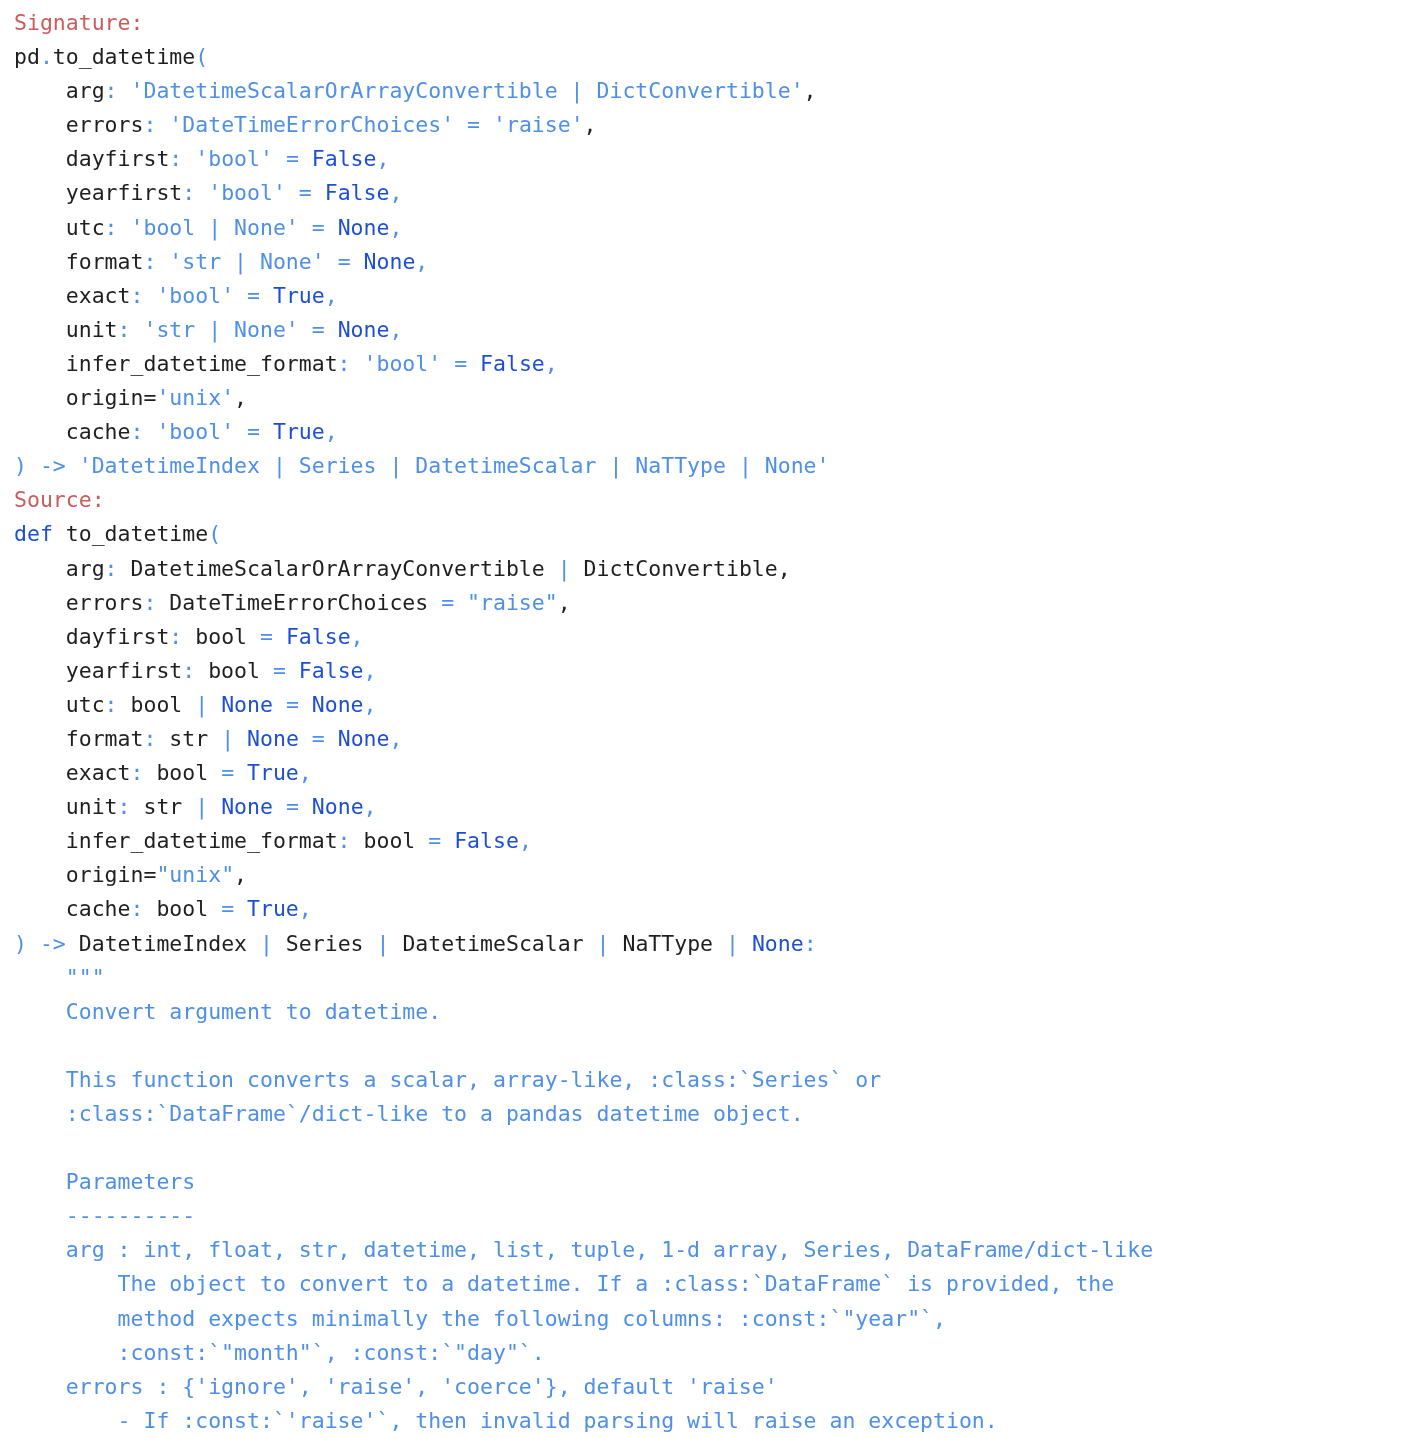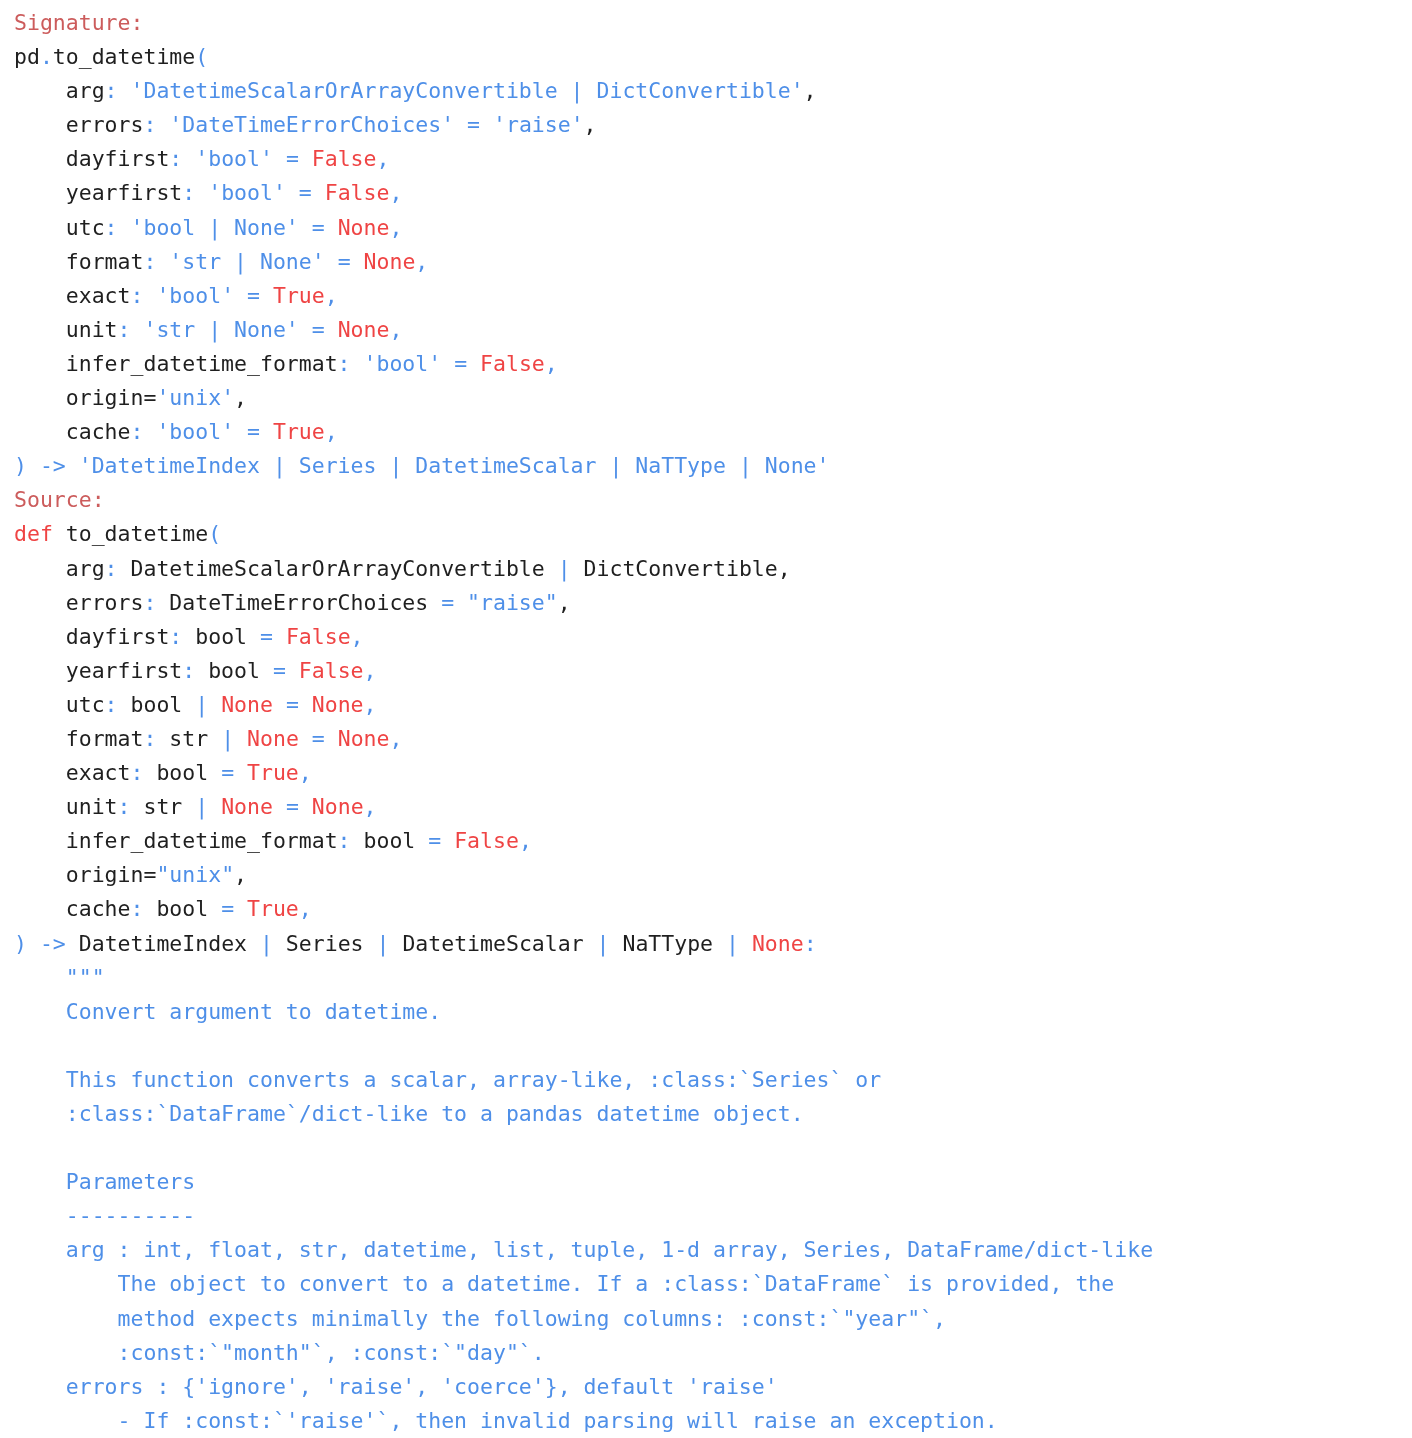--- a/index.html
+++ b/index.html
@@ -23,19 +23,19 @@
     border-radius: 22px;
   }
   .line {
     white-space: pre;
     height: 34.1px;
     font-family: "DejaVu Sans Mono", "Liberation Mono", monospace;
   }
   .t-plain   { color: #1f1f1f; }
   .t-header  { color: #cc5c5c; }
   .t-blue    { color: #4e8fe8; }
-  .t-green   { color: #ef4444; }
+  .t-green   { color: #1d4ed8; }
   .t-doc     { color: #4e8fe8; }
 </style>
 </head>
 <body>
 
 <div id="doc"><div class="line"><span class="t-header">Signature:</span></div><div class="line"><span class="t-plain">pd</span><span class="t-blue">.</span><span class="t-plain">to_datetime</span><span class="t-blue">(</span></div><div class="line"><span class="t-plain">    arg</span><span class="t-blue">:</span><span class="t-plain"> </span><span class="t-blue">'DatetimeScalarOrArrayConvertible | DictConvertible'</span><span class="t-plain">,</span></div><div class="line"><span class="t-plain">    errors</span><span class="t-blue">:</span><span class="t-plain"> </span><span class="t-blue">'DateTimeErrorChoices'</span><span class="t-plain"> </span><span class="t-blue">=</span><span class="t-plain"> </span><span class="t-blue">'raise'</span><span class="t-plain">,</span></div><div class="line"><span class="t-plain">    dayfirst</span><span class="t-blue">:</span><span class="t-plain"> </span><span class="t-blue">'bool'</span><span class="t-plain"> </span><span class="t-blue">=</span><span class="t-plain"> </span><span class="t-green">False</span><span class="t-blue">,</span></div><div class="line"><span class="t-plain">    yearfirst</span><span class="t-blue">:</span><span class="t-plain"> </span><span class="t-blue">'bool'</span><span class="t-plain"> </span><span class="t-blue">=</span><span class="t-plain"> </span><span class="t-green">False</span><span class="t-blue">,</span></div><div class="line"><span class="t-plain">    utc</span><span class="t-blue">:</span><span class="t-plain"> </span><span class="t-blue">'bool | None'</span><span class="t-plain"> </span><span class="t-blue">=</span><span class="t-plain"> </span><span class="t-green">None</span><span class="t-blue">,</span></div><div class="line"><span class="t-plain">    format</span><span class="t-blue">:</span><span class="t-plain"> </span><span class="t-blue">'str | None'</span><span class="t-plain"> </span><span class="t-blue">=</span><span class="t-plain"> </span><span class="t-green">None</span><span class="t-blue">,</span></div><div class="line"><span class="t-plain">    exact</span><span class="t-blue">:</span><span class="t-plain"> </span><span class="t-blue">'bool'</span><span class="t-plain"> </span><span class="t-blue">=</span><span class="t-plain"> </span><span class="t-green">True</span><span class="t-blue">,</span></div><div class="line"><span class="t-plain">    unit</span><span class="t-blue">:</span><span class="t-plain"> </span><span class="t-blue">'str | None'</span><span class="t-plain"> </span><span class="t-blue">=</span><span class="t-plain"> </span><span class="t-green">None</span><span class="t-blue">,</span></div><div class="line"><span class="t-plain">    infer_datetime_format</span><span class="t-blue">:</span><span class="t-plain"> </span><span class="t-blue">'bool'</span><span class="t-plain"> </span><span class="t-blue">=</span><span class="t-plain"> </span><span class="t-green">False</span><span class="t-blue">,</span></div><div class="line"><span class="t-plain">    origin</span><span class="t-plain">=</span><span class="t-blue">'unix'</span><span class="t-plain">,</span></div><div class="line"><span class="t-plain">    cache</span><span class="t-blue">:</span><span class="t-plain"> </span><span class="t-blue">'bool'</span><span class="t-plain"> </span><span class="t-blue">=</span><span class="t-plain"> </span><span class="t-green">True</span><span class="t-blue">,</span></div><div class="line"><span class="t-blue">) -&gt; </span><span class="t-blue">'DatetimeIndex | Series | DatetimeScalar | NaTType | None'</span></div><div class="line"><span class="t-header">Source:</span></div><div class="line"><span class="t-green">def</span><span class="t-plain"> to_datetime</span><span class="t-blue">(</span></div><div class="line"><span class="t-plain">    arg</span><span class="t-blue">:</span><span class="t-plain"> DatetimeScalarOrArrayConvertible </span><span class="t-blue">|</span><span class="t-plain"> DictConvertible</span><span class="t-plain">,</span></div><div class="line"><span class="t-plain">    errors</span><span class="t-blue">:</span><span class="t-plain"> DateTimeErrorChoices </span><span class="t-blue">=</span><span class="t-plain"> </span><span class="t-blue">"raise"</span><span class="t-plain">,</span></div><div class="line"><span class="t-plain">    dayfirst</span><span class="t-blue">:</span><span class="t-plain"> bool </span><span class="t-blue">=</span><span class="t-plain"> </span><span class="t-green">False</span><span class="t-blue">,</span></div><div class="line"><span class="t-plain">    yearfirst</span><span class="t-blue">:</span><span class="t-plain"> bool </span><span class="t-blue">=</span><span class="t-plain"> </span><span class="t-green">False</span><span class="t-blue">,</span></div><div class="line"><span class="t-plain">    utc</span><span class="t-blue">:</span><span class="t-plain"> bool </span><span class="t-blue">|</span><span class="t-plain"> </span><span class="t-green">None</span><span class="t-plain"> </span><span class="t-blue">=</span><span class="t-plain"> </span><span class="t-green">None</span><span class="t-blue">,</span></div><div class="line"><span class="t-plain">    format</span><span class="t-blue">:</span><span class="t-plain"> str </span><span class="t-blue">|</span><span class="t-plain"> </span><span class="t-green">None</span><span class="t-plain"> </span><span class="t-blue">=</span><span class="t-plain"> </span><span class="t-green">None</span><span class="t-blue">,</span></div><div class="line"><span class="t-plain">    exact</span><span class="t-blue">:</span><span class="t-plain"> bool </span><span class="t-blue">=</span><span class="t-plain"> </span><span class="t-green">True</span><span class="t-blue">,</span></div><div class="line"><span class="t-plain">    unit</span><span class="t-blue">:</span><span class="t-plain"> str </span><span class="t-blue">|</span><span class="t-plain"> </span><span class="t-green">None</span><span class="t-plain"> </span><span class="t-blue">=</span><span class="t-plain"> </span><span class="t-green">None</span><span class="t-blue">,</span></div><div class="line"><span class="t-plain">    infer_datetime_format</span><span class="t-blue">:</span><span class="t-plain"> bool </span><span class="t-blue">=</span><span class="t-plain"> </span><span class="t-green">False</span><span class="t-blue">,</span></div><div class="line"><span class="t-plain">    origin</span><span class="t-plain">=</span><span class="t-blue">"unix"</span><span class="t-plain">,</span></div><div class="line"><span class="t-plain">    cache</span><span class="t-blue">:</span><span class="t-plain"> bool </span><span class="t-blue">=</span><span class="t-plain"> </span><span class="t-green">True</span><span class="t-blue">,</span></div><div class="line"><span class="t-blue">)</span><span class="t-plain"> </span><span class="t-blue">-&gt;</span><span class="t-plain"> DatetimeIndex </span><span class="t-blue">|</span><span class="t-plain"> Series </span><span class="t-blue">|</span><span class="t-plain"> DatetimeScalar </span><span class="t-blue">|</span><span class="t-plain"> NaTType </span><span class="t-blue">|</span><span class="t-plain"> </span><span class="t-green">None</span><span class="t-blue">:</span></div><div class="line"><span class="t-doc">    """</span></div><div class="line"><span class="t-doc">    Convert argument to datetime.</span></div><div class="line"><span class="t-doc"> </span></div><div class="line"><span class="t-doc">    This function converts a scalar, array-like, :class:`Series` or</span></div><div class="line"><span class="t-doc">    :class:`DataFrame`/dict-like to a pandas datetime object.</span></div><div class="line"><span class="t-doc"> </span></div><div class="line"><span class="t-doc">    Parameters</span></div><div class="line"><span class="t-doc">    ----------</span></div><div class="line"><span class="t-doc">    arg : int, float, str, datetime, list, tuple, 1-d array, Series, DataFrame/dict-like</span></div><div class="line"><span class="t-doc">        The object to convert to a datetime. If a :class:`DataFrame` is provided, the</span></div><div class="line"><span class="t-doc">        method expects minimally the following columns: :const:`"year"`,</span></div><div class="line"><span class="t-doc">        :const:`"month"`, :const:`"day"`.</span></div><div class="line"><span class="t-doc">    errors : {'ignore', 'raise', 'coerce'}, default 'raise'</span></div><div class="line"><span class="t-doc">        - If :const:`'raise'`, then invalid parsing will raise an exception.</span></div></div>
 
 </body></html>

